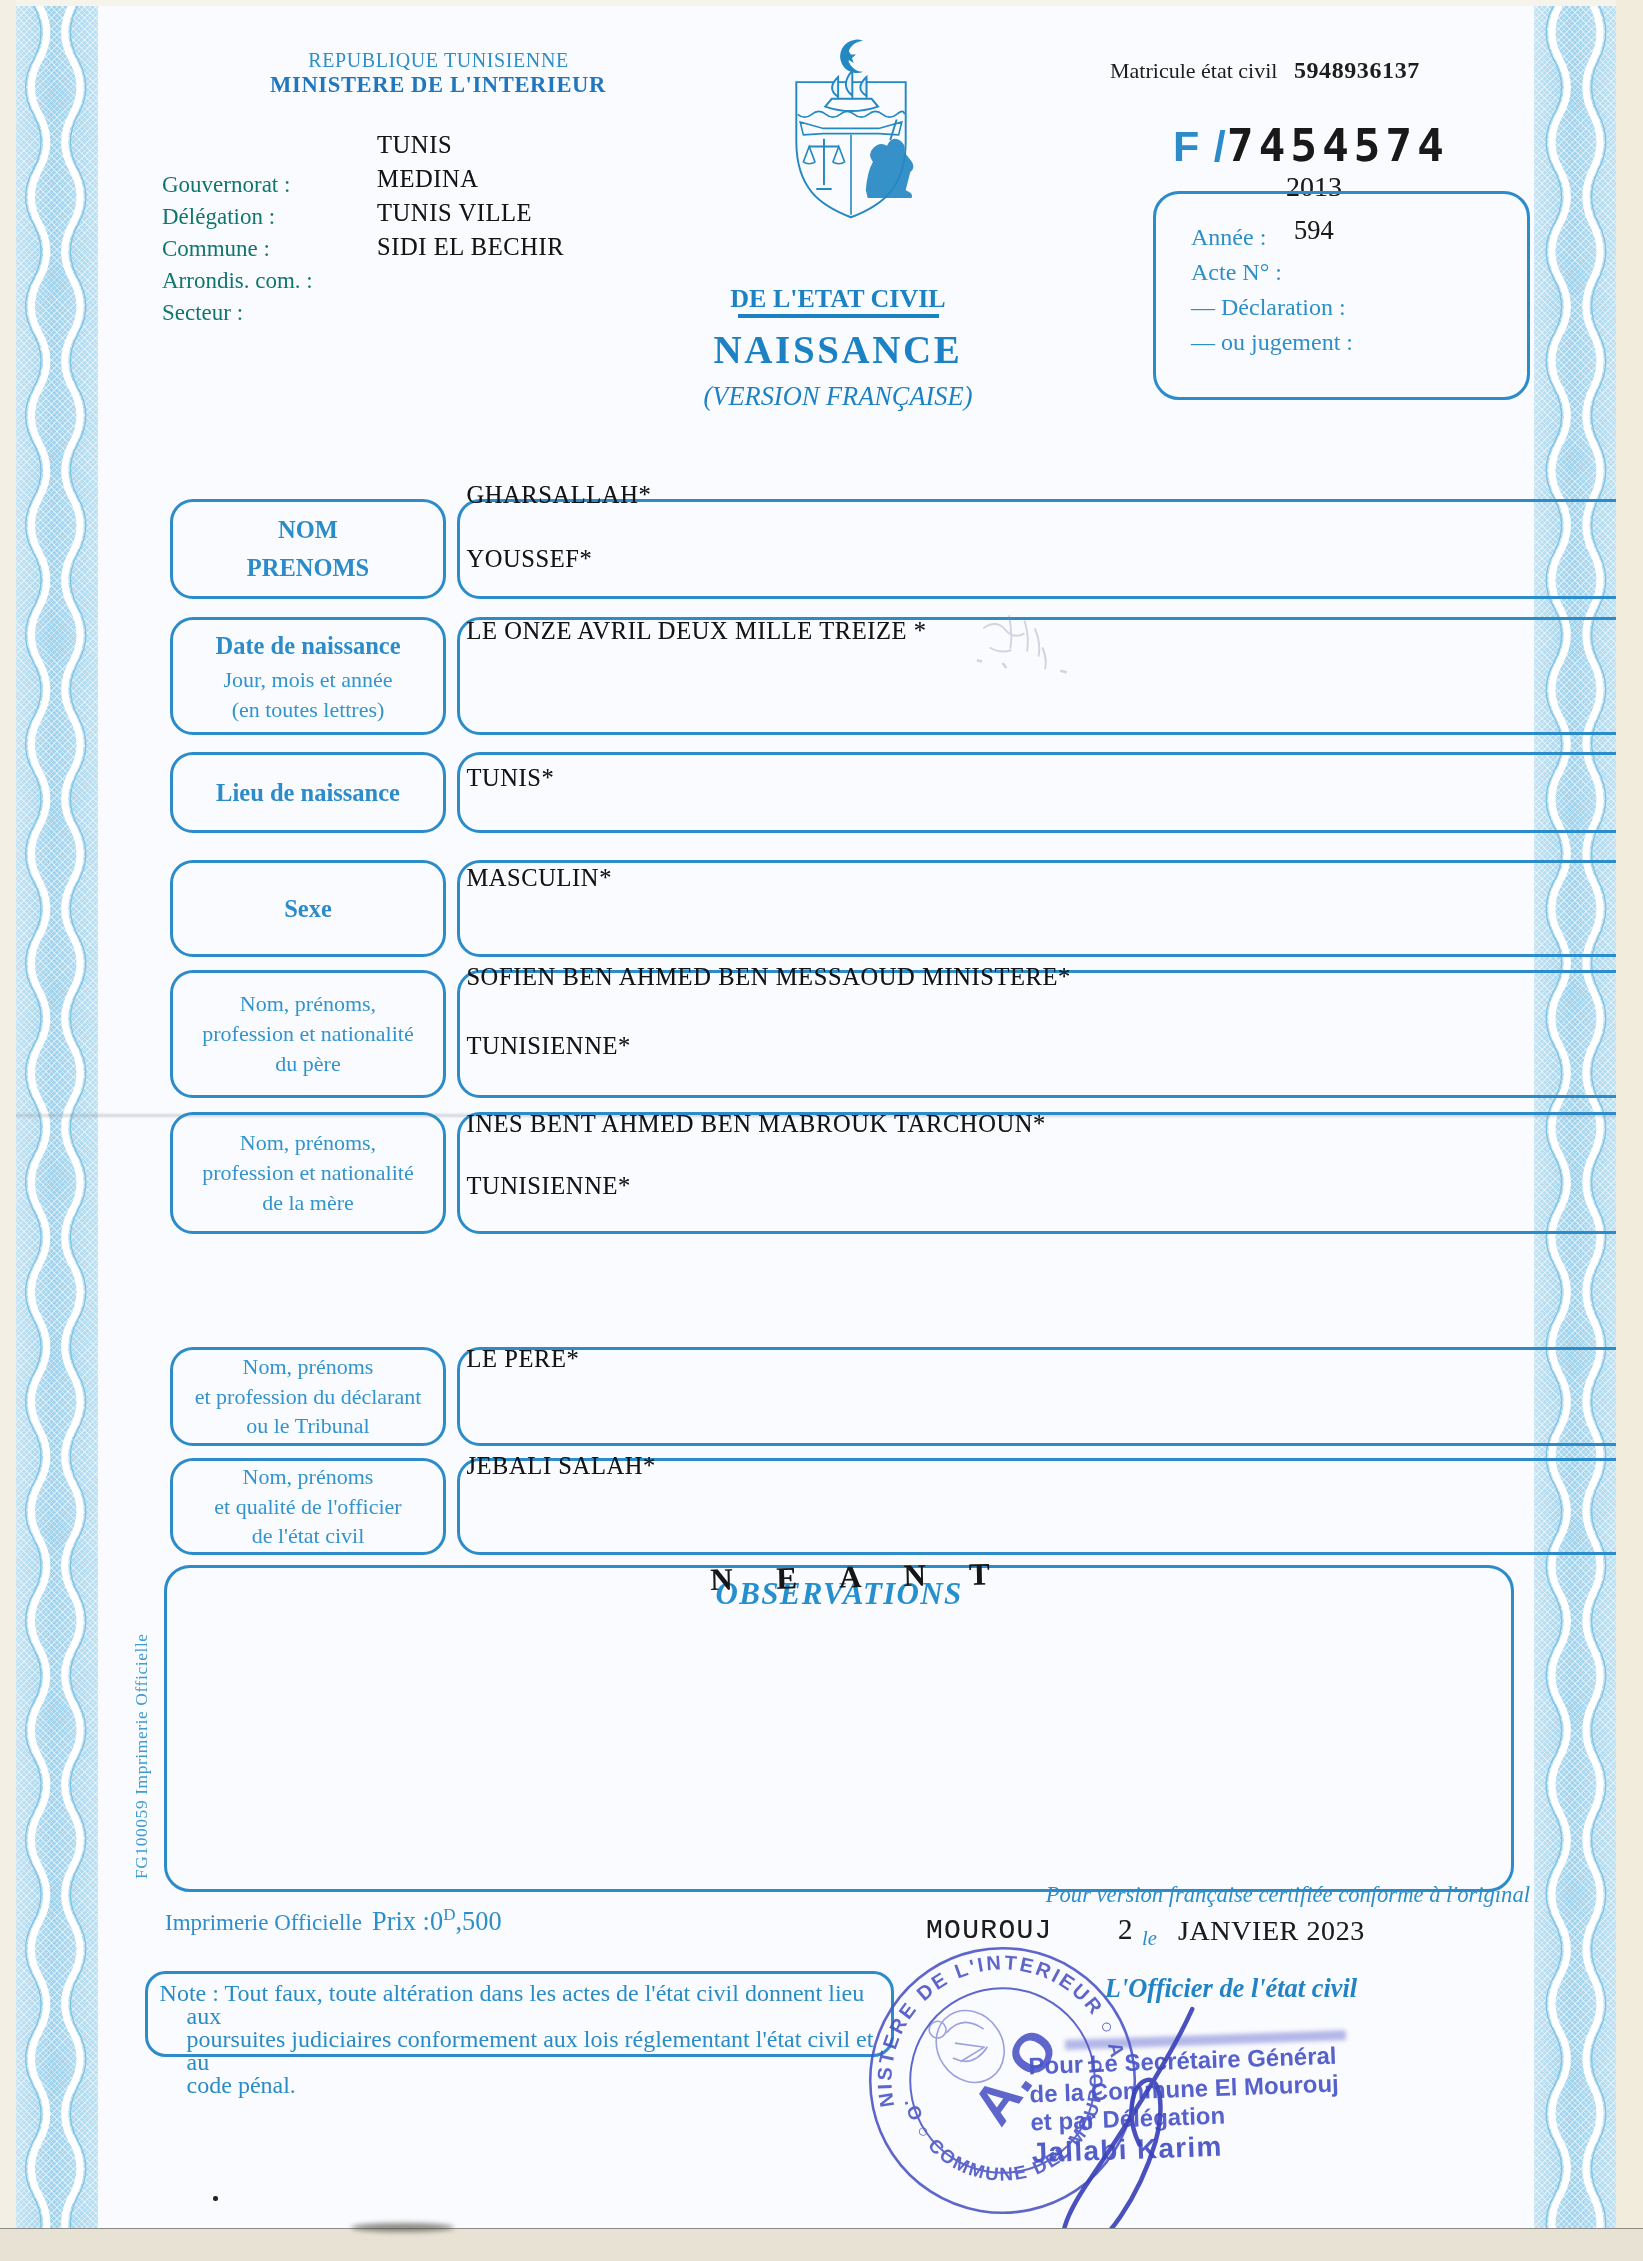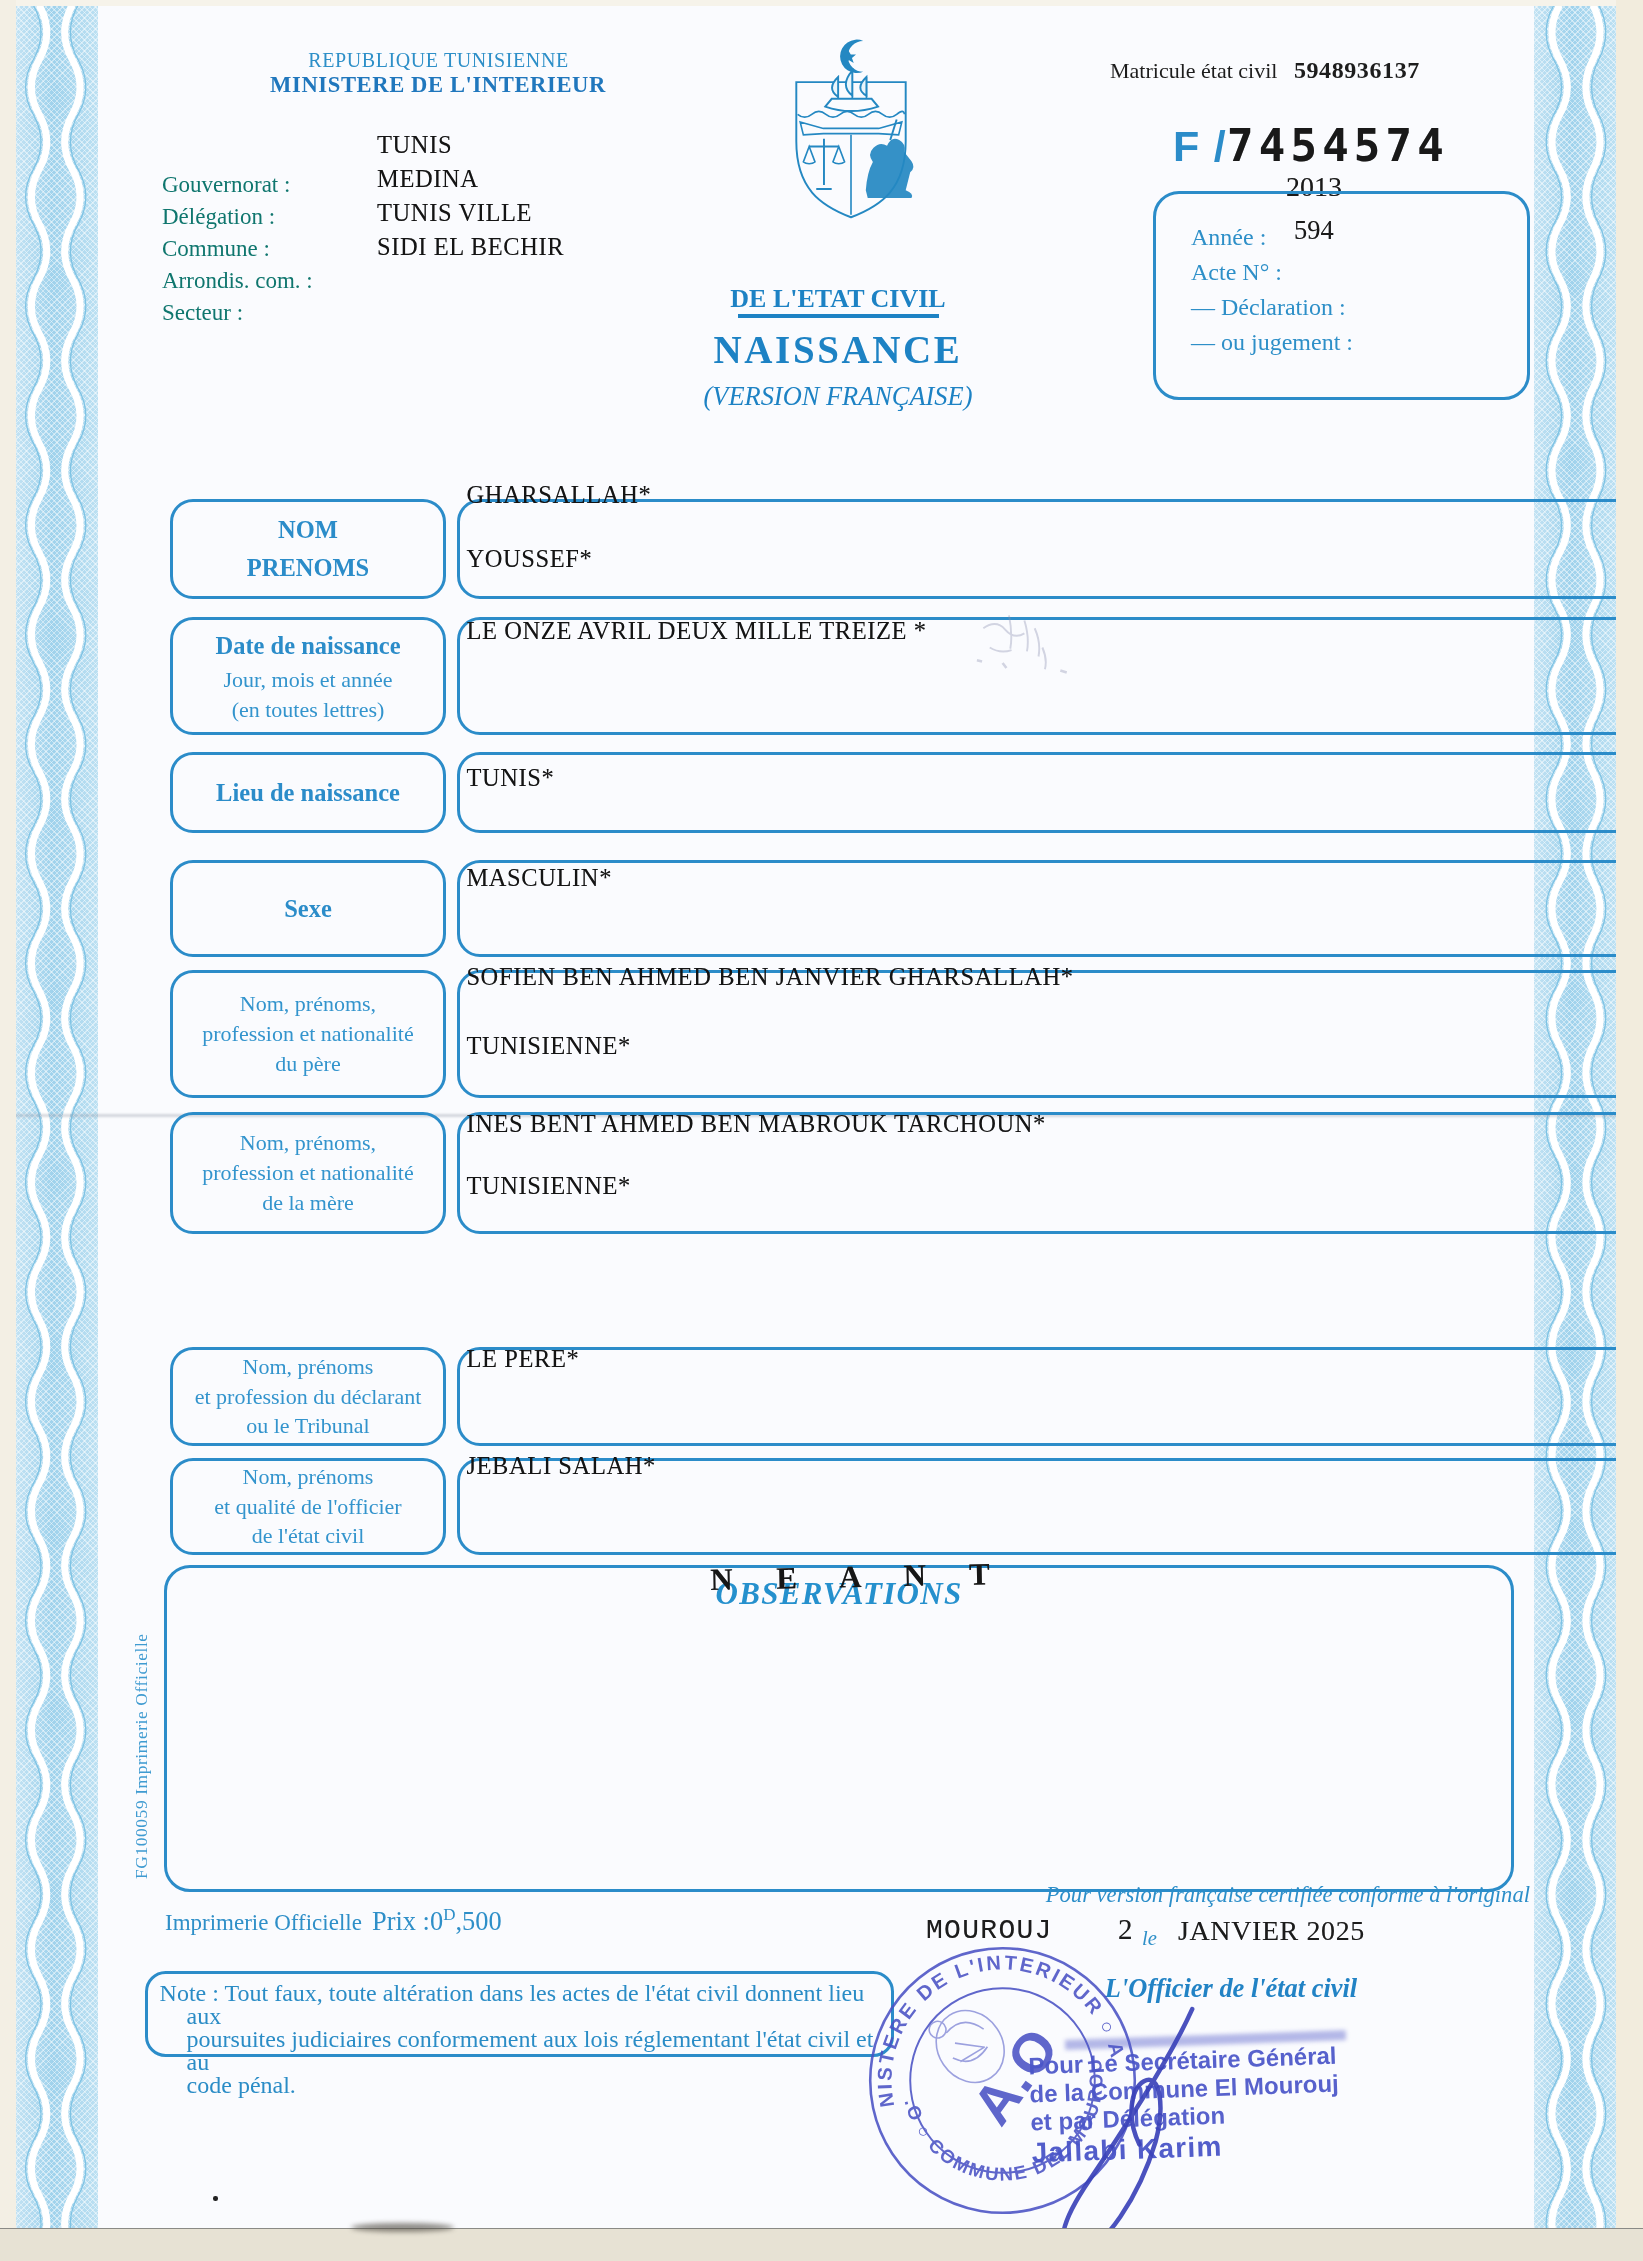--- a/index.html
+++ b/index.html
@@ -221,21 +221,21 @@
   </div>
 
   <div class="row" style="top:970px;height:128px;">
     <div class="label-box">
       <span class="lb"></span>
         <span class="ln">Nom, prénoms,
 profession et nationalité
 du père</span>
     </div>
     <div class="value-box">
-      <span class="val" style="top:-10.3px;">SOFIEN BEN AHMED BEN JANVIER GHARSALLAH*</span>
+      <span class="val" style="top:-10.3px;">SOFIEN BEN AHMED BEN MESSAOUD MINISTERE*</span>
       <span class="val" style="top:59px;">TUNISIENNE*</span>
     </div>
   </div>
 
   <div class="row" style="top:1112px;height:122px;">
     <div class="label-box">
       <span class="lb"></span>
         <span class="ln">Nom, prénoms,
 profession et nationalité
 de la mère</span>
@@ -288,21 +288,21 @@
     <div class="note-text">Note : Tout faux, toute altération dans les actes de l'état civil donnent lieu aux
 poursuites judiciaires conformement aux lois réglementant l'état civil et au
 code pénal.</div>
   </div>
   <div class="abs side-code">FG100059  Imprimerie Officielle</div>
 
   <div class="abs certif">Pour version française certifiée conforme à l'original</div>
   <div class="abs place-stamp">MOUROUJ</div>
   <div class="abs day-stamp">2</div>
   <div class="abs le-label">le</div>
-  <div class="abs date-stamp">JANVIER 2025</div>
+  <div class="abs date-stamp">JANVIER 2023</div>
   <div class="abs officer-title">L'Officier de l'état civil</div>
 
   <svg class="abs stamp-svg" viewBox="0 0 420 420">
     <defs>
       <path id="arcTop" d="M 38 210 A 172 172 0 1 1 382 210"></path>
       <path id="arcBot" d="M 55 210 A 155 155 0 0 0 365 210"></path>
     </defs>
     <g transform="rotate(-12 210 210)" stroke="#4a52c4" fill="none">
       <circle cx="210" cy="210" r="205" stroke-width="4"></circle>
       <circle cx="210" cy="210" r="143" stroke-width="3"></circle>

